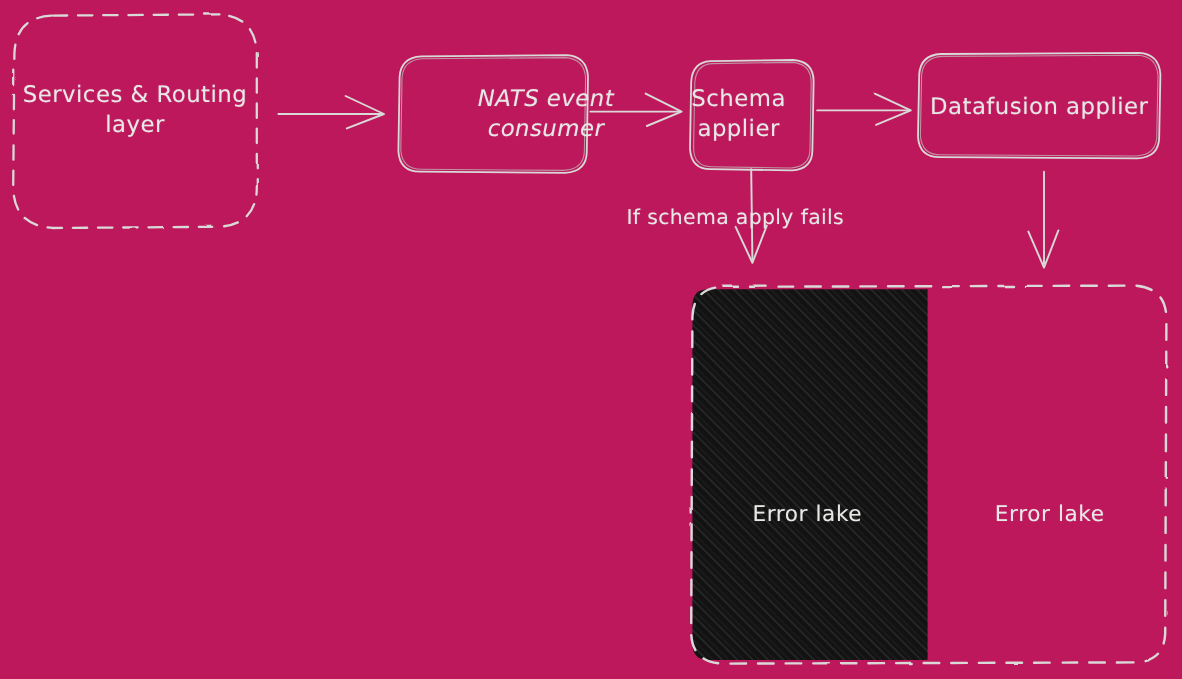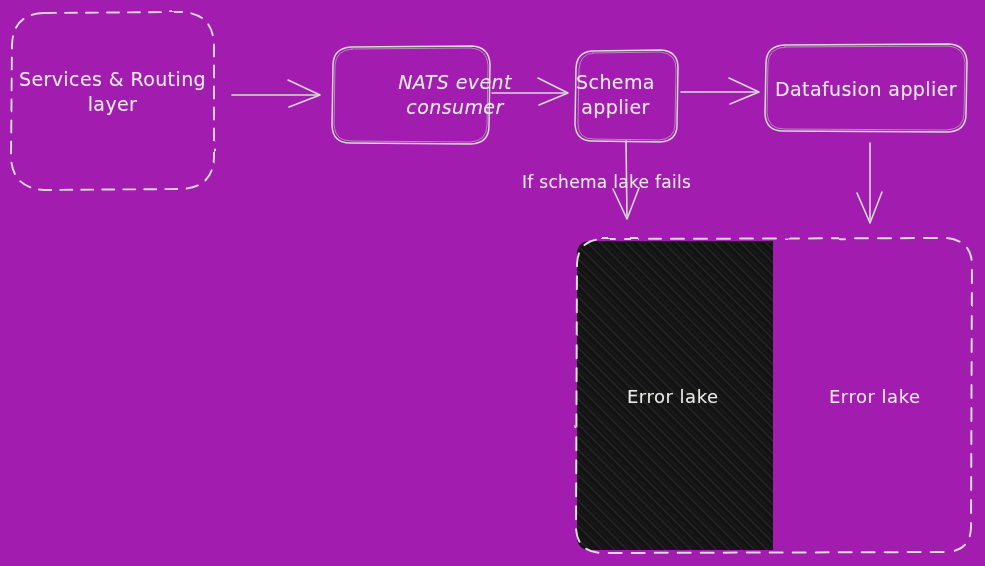--- a/index.html
+++ b/index.html
@@ -4,21 +4,21 @@
 <style>
   html, body {
     margin: 0;
     padding: 0;
     background: #121212;
   }
   #canvas {
     position: relative;
     width: 985px;
     height: 566px;
-    background: #a21caf;
+    background: #be185d;
     overflow: hidden;
     font-family: "DejaVu Sans", sans-serif;
   }
   svg.layer {
     position: absolute;
     left: 0;
     top: 0;
     width: 985px;
     height: 566px;
     overflow: visible;
@@ -45,20 +45,21 @@
     text-shadow: 0 0 1px rgba(232,232,230,0.3);
   }
   .lake-label {
     position: absolute;
     color: #e8e8e6;
     font-family: "DejaVu Sans", sans-serif;
     font-size: 18px;
     letter-spacing: 0.5px;
     white-space: nowrap;
     text-shadow: 0 0 1px rgba(232,232,230,0.3);
+    margin-top: 32px;
   }
   .hit {
     position: absolute;
     background: transparent;
   }
 </style>
 </head>
 <body>
 
 <div id="canvas">
@@ -146,21 +147,21 @@
 layer</div>
 
   <div class="node-label" style="left:332px; top:70px; width:158px; font-style:italic;padding-left:44px;">NATS event
 consumer</div>
 
   <div class="node-label" style="left:575px; top:70px; width:81px;">Schema
 applier</div>
 
   <div class="node-label" style="left:765px; top:77px; width:202px;">Datafusion applier</div>
 
-  <div class="edge-label" style="left:522px; top:172px;">If schema lake fails</div>
+  <div class="edge-label" style="left:522px; top:172px;">If schema apply fails</div>
 
   <div class="lake-label" style="left:627px; top:386px;">Error lake</div>
 
   <div class="lake-label" style="left:829px; top:386px;">Error lake</div>
 
   <div class="hit" style="left:10px; top:12px; width:205px; height:178px;"></div>
   <div class="hit" style="left:332px; top:46px; width:158px; height:98px;"></div>
   <div class="hit" style="left:575px; top:50px; width:103px; height:92px;"></div>
   <div class="hit" style="left:765px; top:44px; width:202px; height:88px;"></div>
   <div class="hit" style="left:577px; top:240px; width:196px; height:311px;"></div>

